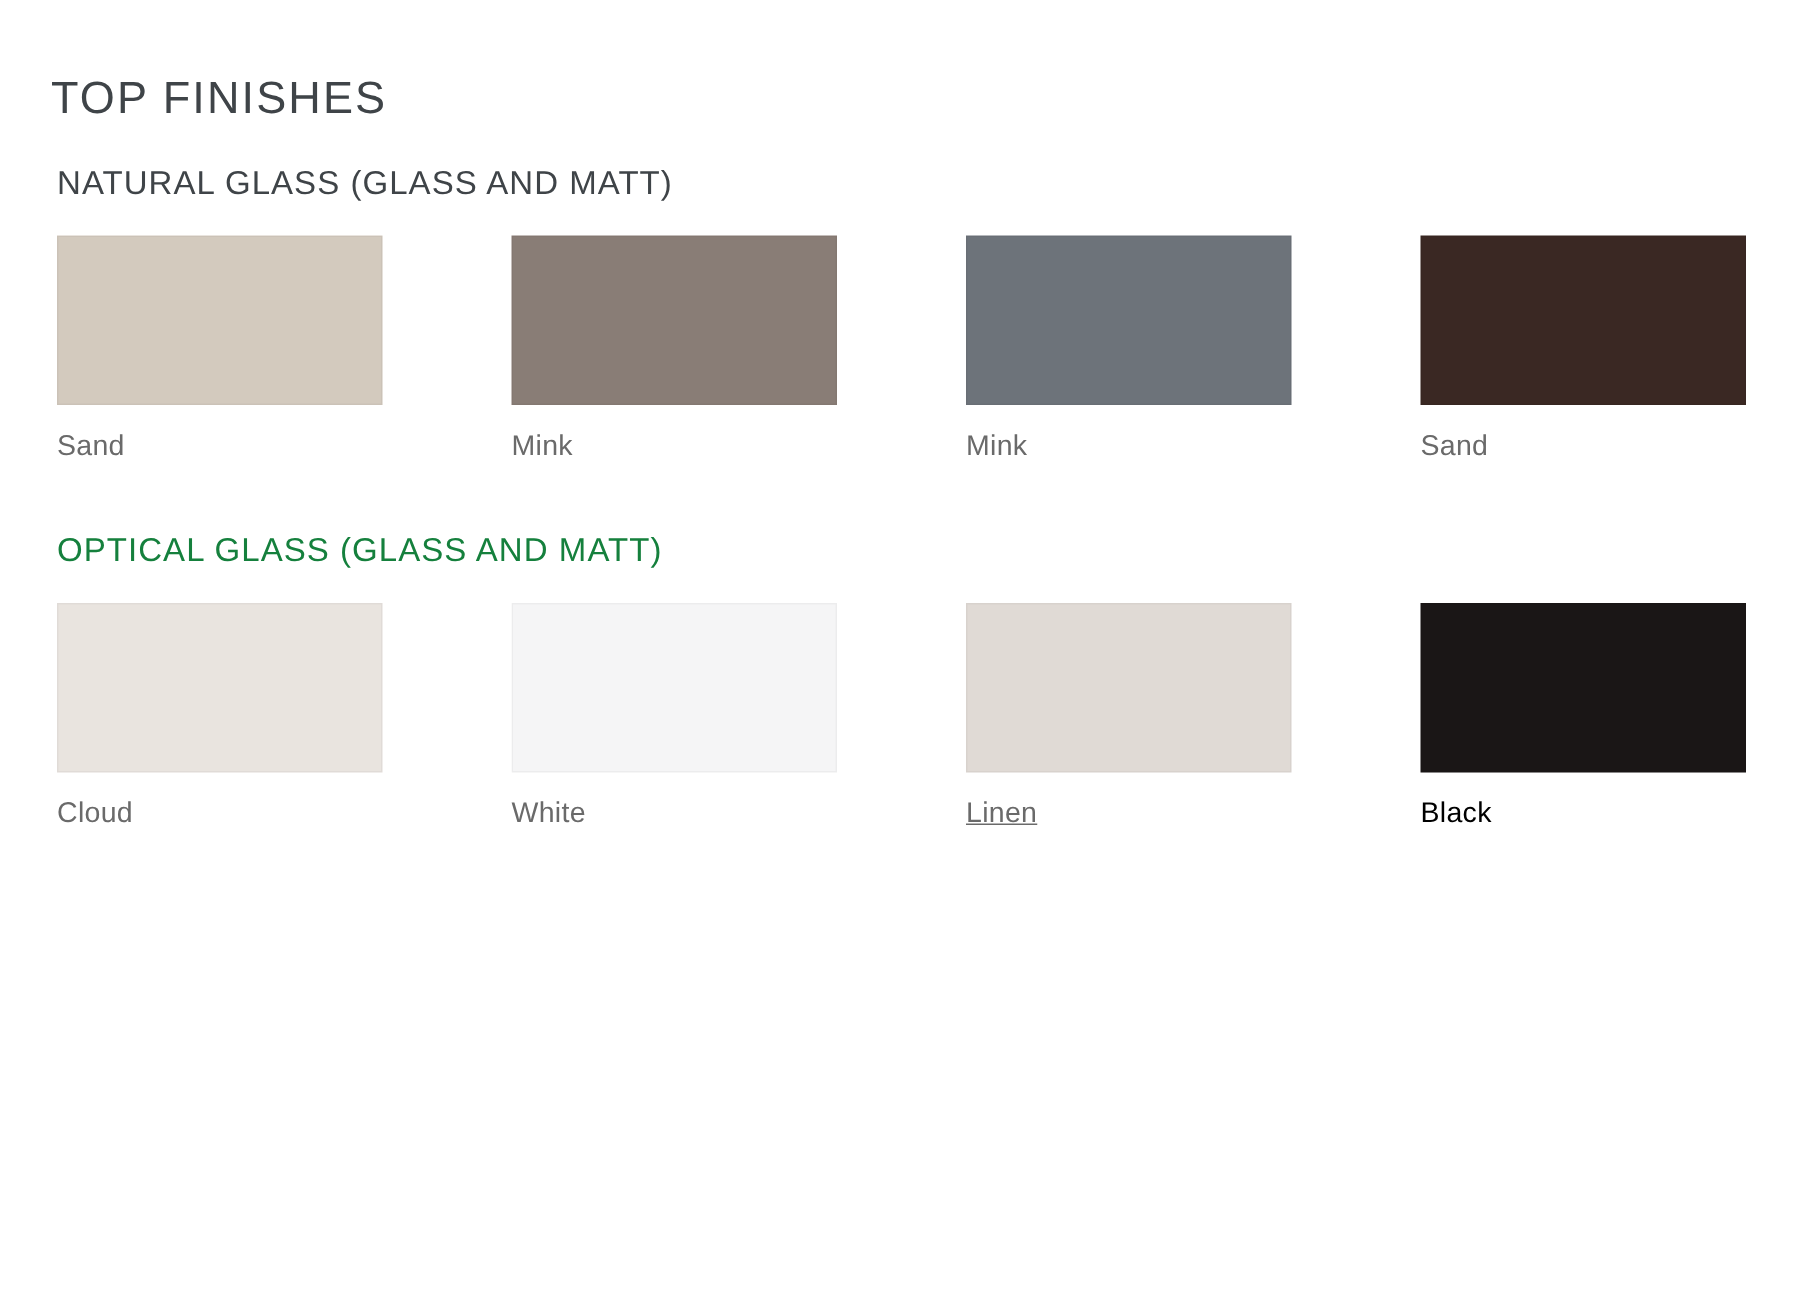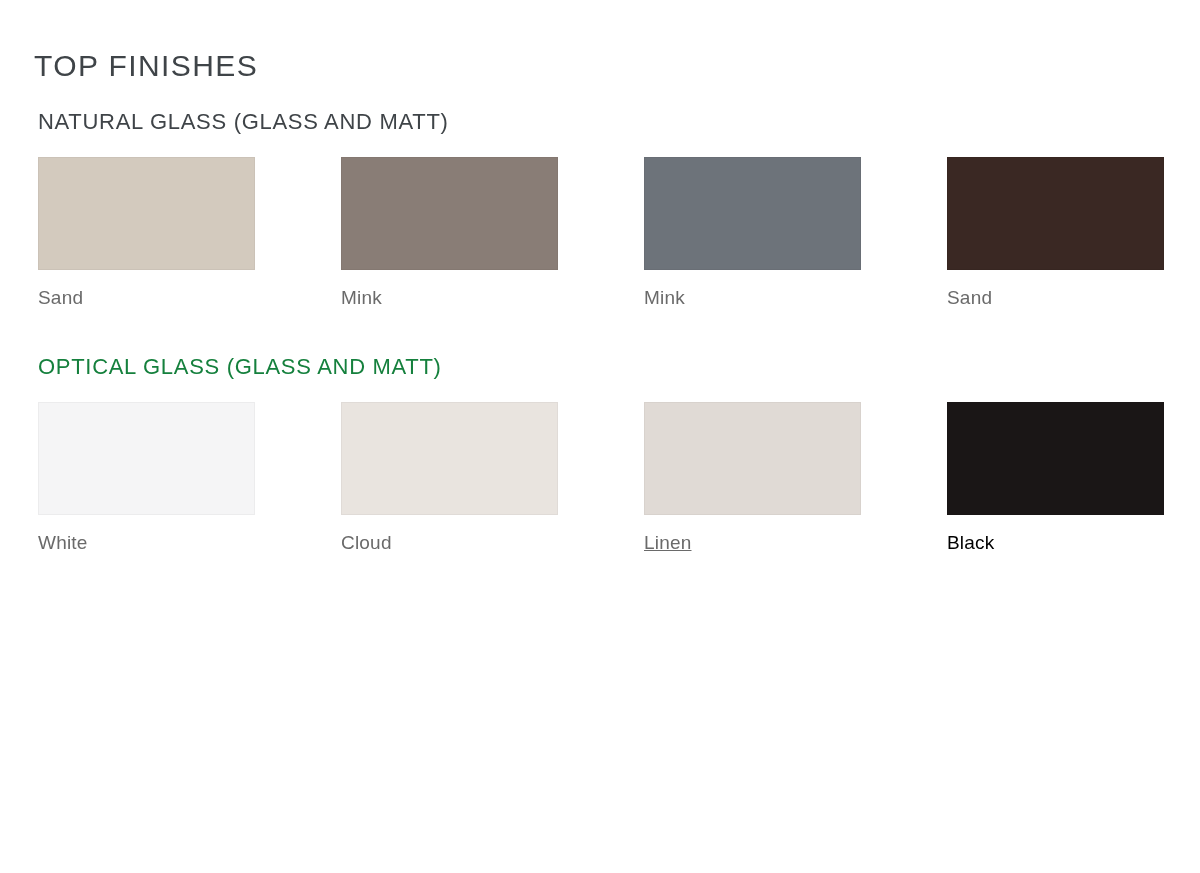--- a/index.html
+++ b/index.html
@@ -119,27 +119,27 @@
 
     </div>
   </section>
 
   <section class="section section-2">
     <h2 class="section-title" style="color: #15803d;">OPTICAL GLASS (GLASS AND MATT)</h2>
 
     <div class="swatch-grid">
 
       <div class="swatch-cell">
-        <span class="swatch-chip" style="background-color: rgb(245, 245, 246);"></span>
-        <span class="swatch-label" style="color: rgb(106, 106, 106);">White</span>
+        <span class="swatch-chip" style="background-color: rgb(233, 228, 223);"></span>
+        <span class="swatch-label" style="color: rgb(106, 106, 106);">Cloud</span>
       </div>
 
       <div class="swatch-cell">
-        <span class="swatch-chip" style="background-color: rgb(233, 228, 223);"></span>
-        <span class="swatch-label" style="color: rgb(106, 106, 106);">Cloud</span>
+        <span class="swatch-chip" style="background-color: rgb(245, 245, 246);"></span>
+        <span class="swatch-label" style="color: rgb(106, 106, 106);">White</span>
       </div>
 
       <div class="swatch-cell">
         <span class="swatch-chip" style="background-color: rgb(224, 218, 213);"></span>
         <span class="swatch-label" style="color: rgb(106, 106, 106); text-decoration: underline;">Linen</span>
       </div>
 
       <div class="swatch-cell">
         <span class="swatch-chip" style="background-color: rgb(26, 22, 22);"></span>
         <span class="swatch-label" style="color: #000000;">Black</span>

